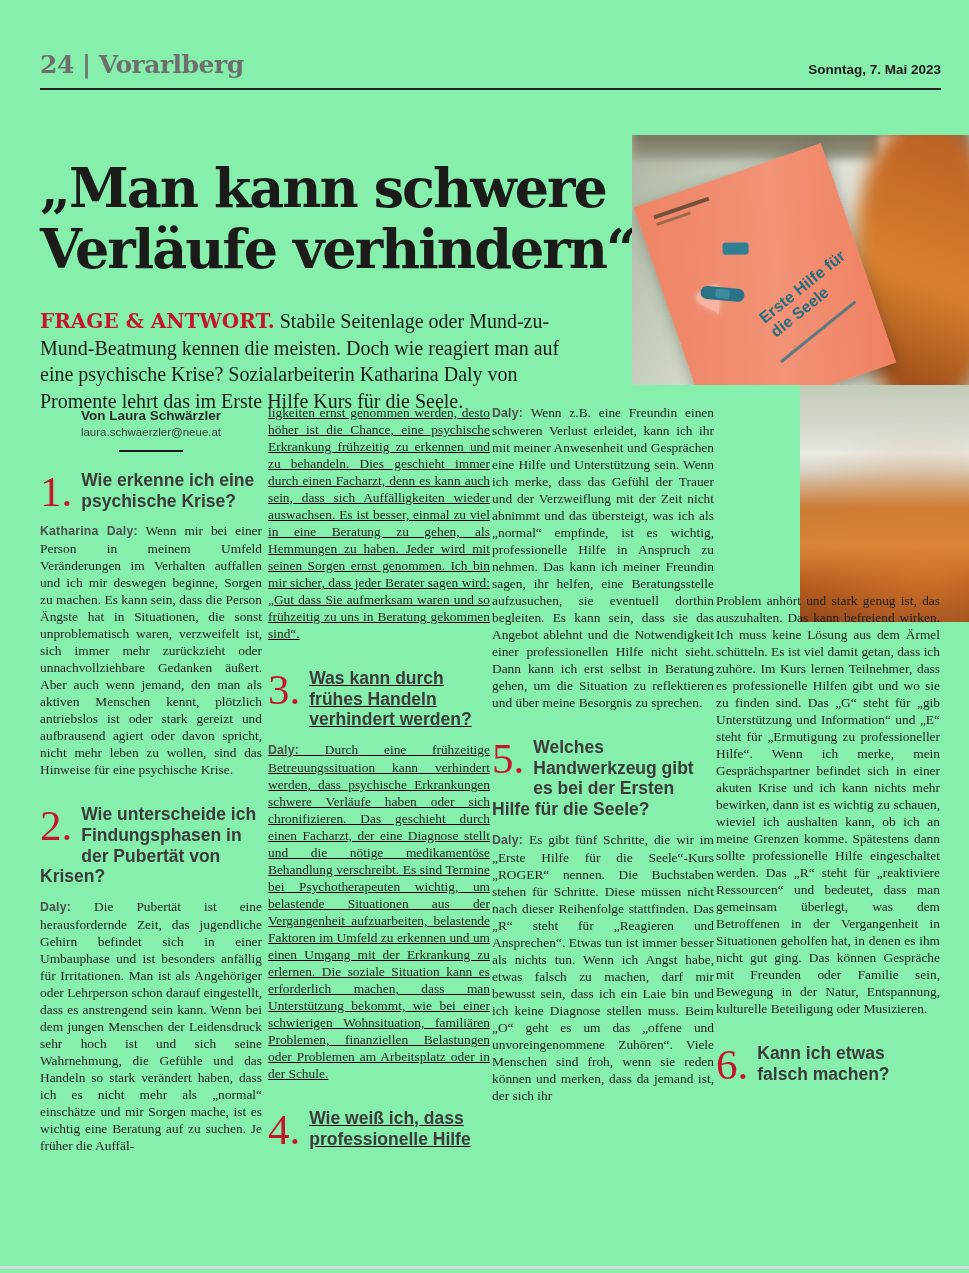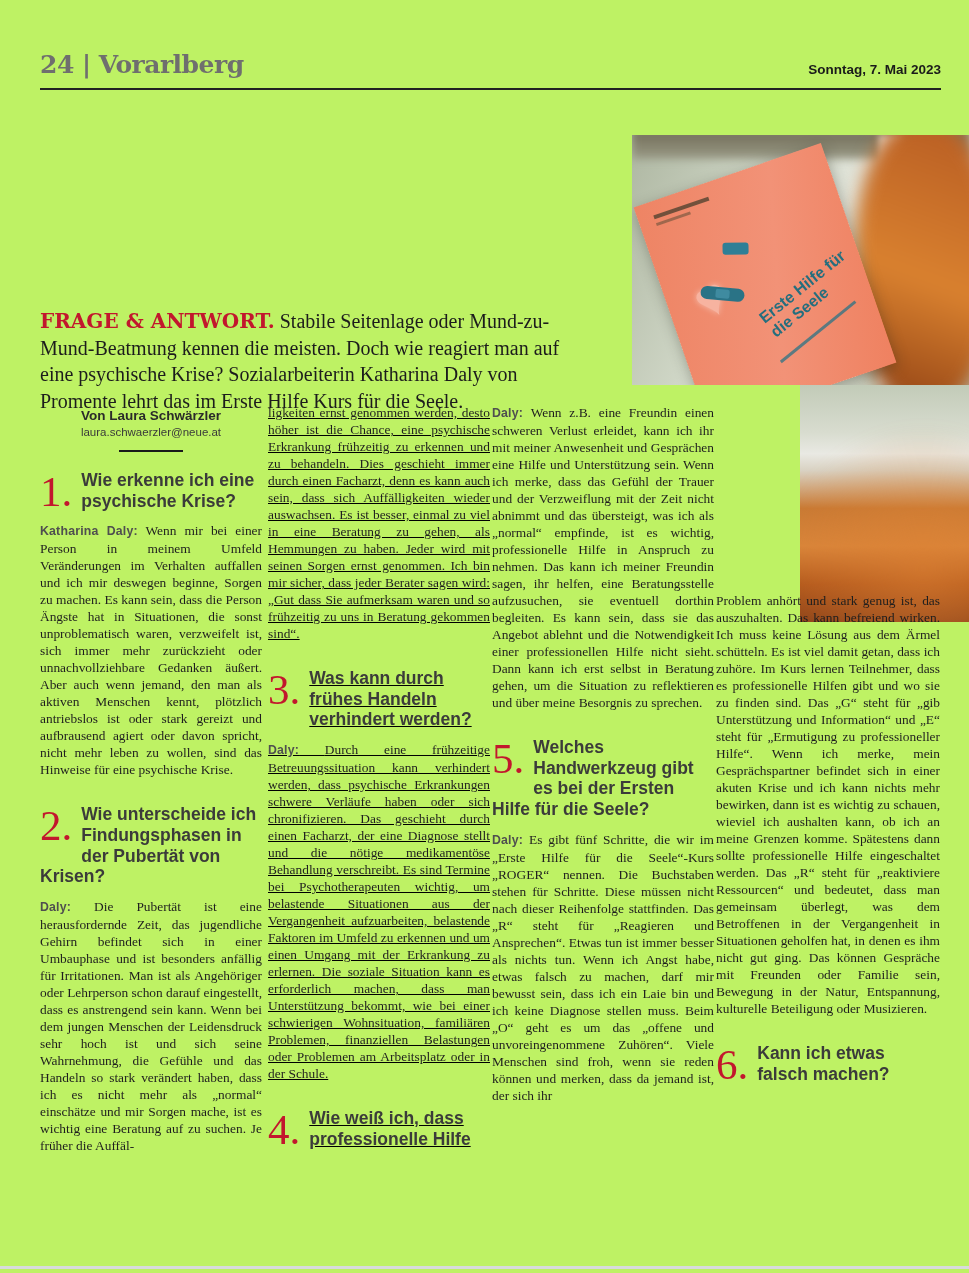--- a/index.html
+++ b/index.html
@@ -1,16 +1,16 @@
 <!DOCTYPE html>
 <html lang="de"><head>
 <meta charset="utf-8">
 <style>
   html,body{margin:0;padding:0;background:#ffffff;}
-  #page{position:relative;width:969px;height:1273px;background:#bef264;overflow:hidden;
+  #page{position:relative;width:969px;height:1273px;background:#86efac;overflow:hidden;
         font-family:"Liberation Serif",serif;}
 
   
   .masthead{position:absolute;left:40px;top:50px;width:900px;}
   .section-label{font-family:"DejaVu Serif",serif;font-weight:bold;font-size:25px;
         color:#6f6f6e;letter-spacing:-0.5px;}
   .issue-date{position:absolute;right:28px;top:62px;font-family:"Liberation Sans",sans-serif;
         font-weight:bold;font-size:13.5px;color:#1a1a1a;margin-left:15px;}
   .header-rule{position:absolute;left:40px;top:88px;width:901px;height:2px;background:#222;}
 
@@ -94,20 +94,21 @@
 <body>
 
 <div id="page">
 
   <div class="masthead">
     <span class="section-label">24 | Vorarlberg</span>
   </div>
   <div class="issue-date">Sonntag, 7. Mai 2023</div>
   <div class="header-rule"></div>
 
+  <h1 class="headline"><span>„Man kann </span><b>schwere Verläufe</b><span> verhindern“</span></h1>
 
   <p class="lead"><span class="kicker">FRAGE &amp; ANTWORT.</span><span> Stabile Seitenlage oder Mund-zu-Mund-Beatmung kennen die meisten. Doch wie reagiert man auf eine psychische Krise? Sozialarbeiterin Katharina Daly von Promente lehrt das im Erste Hilfe Kurs für die Seele.</span></p>
 
   <div class="photo-main">
     <div class="window-band"></div>
     <div class="window-frame"></div>
     <div class="hair-blur"></div>
     <div class="book">
       <div class="book-mark1"></div>
       <div class="book-mark2"></div>

